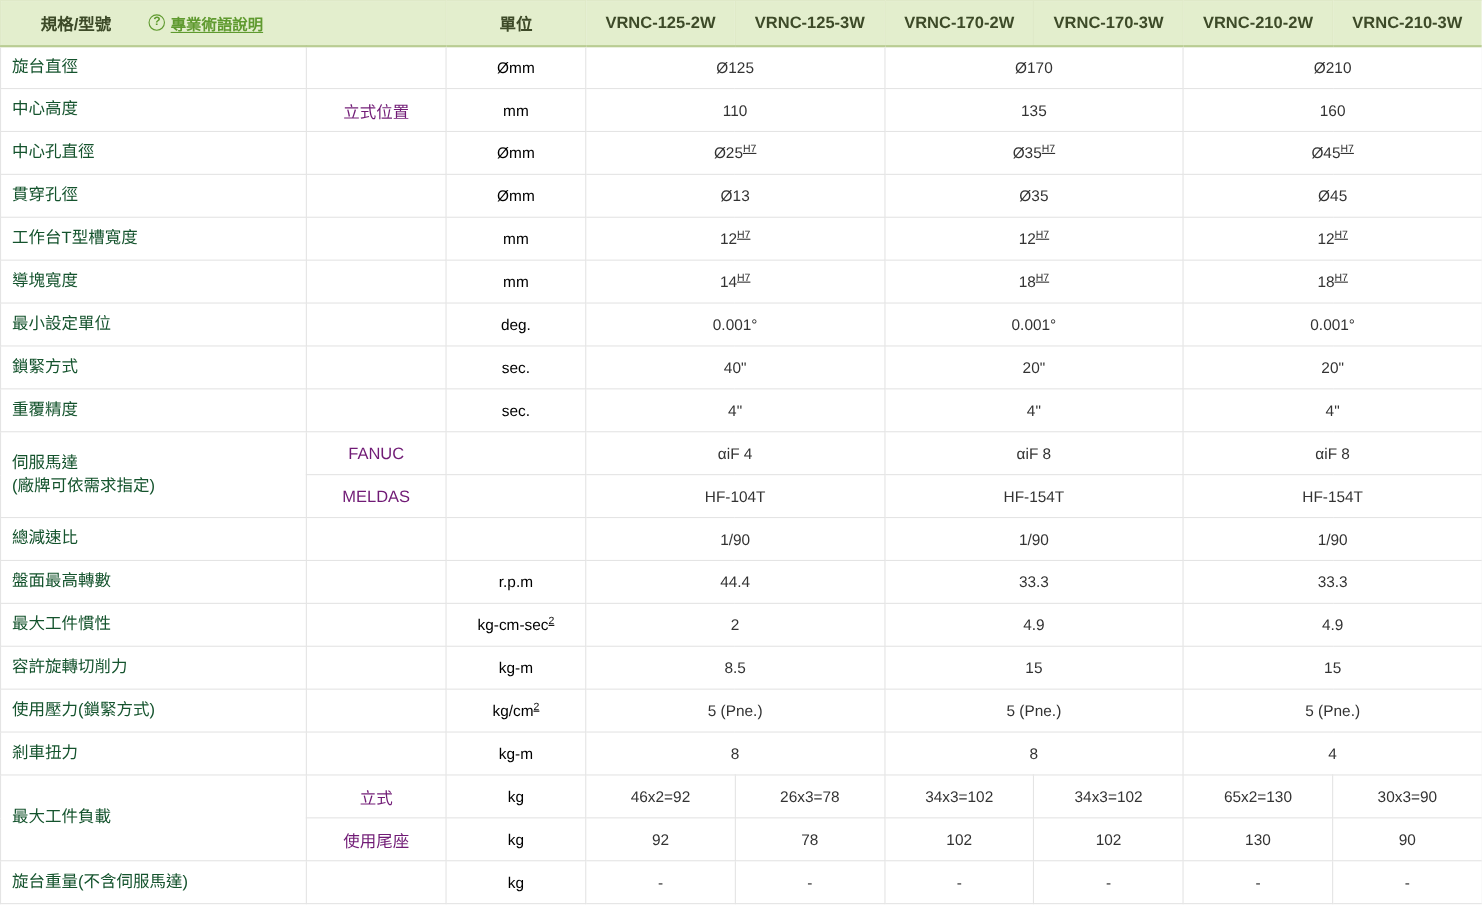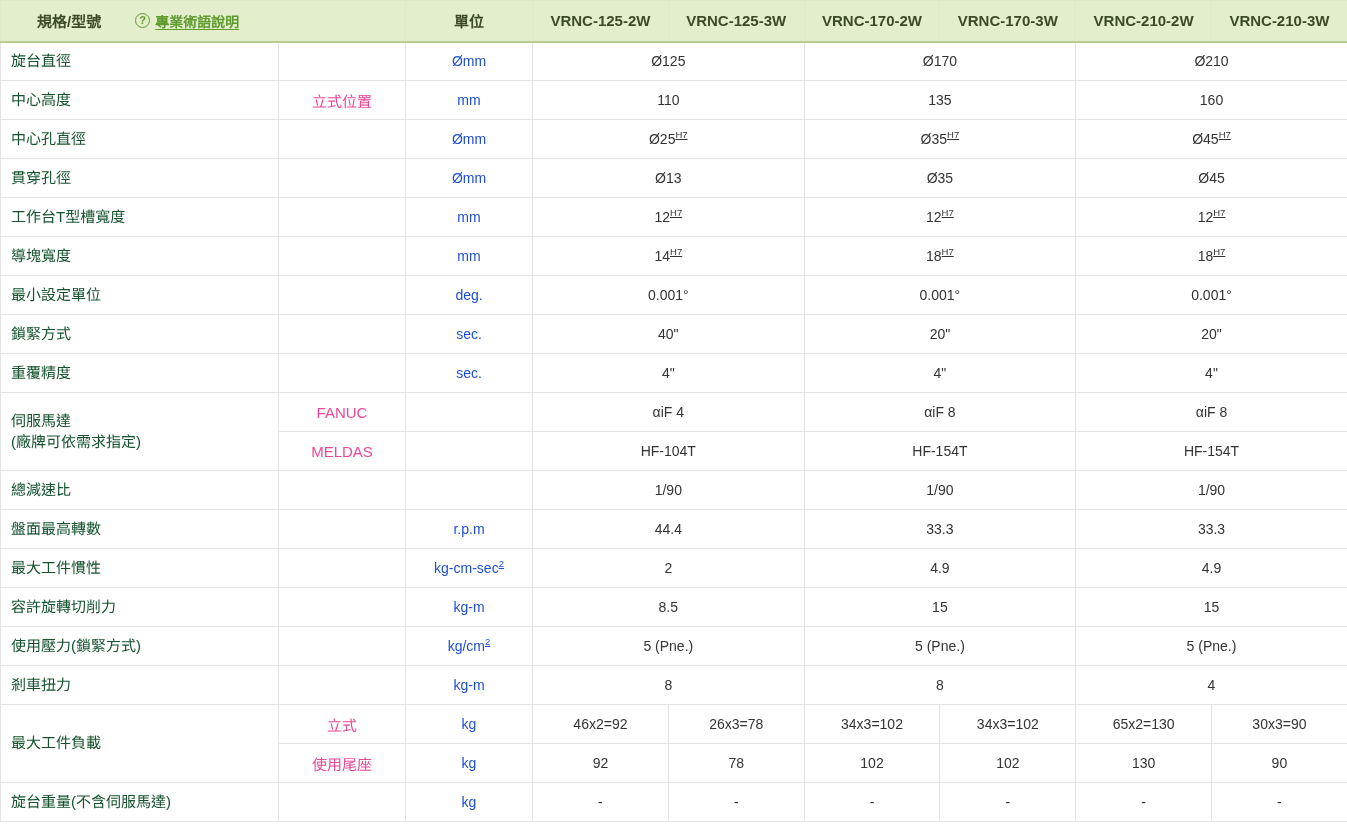--- a/index.html
+++ b/index.html
@@ -90,26 +90,26 @@
   td.name-cell {
     text-align: left;
     color: #14532d;
     font-size: 15px;
     line-height: 1.35;
     white-space: pre-line;
     padding-left: 10px;
   }
   td.sub-cell {
     text-align: center;
-    color: #ec4899;
+    color: #701a75;
     font-size: 15px;
   }
   td.unit-cell {
     text-align: center;
-    color: #1d4ed8;
+    color: #000000;
     font-size: 14px;
   }
   td.val-cell {
     text-align: center;
     color: #333333;
     font-size: 14px;
   }
   sup {
     font-size: 0.68em;
     vertical-align: super;

